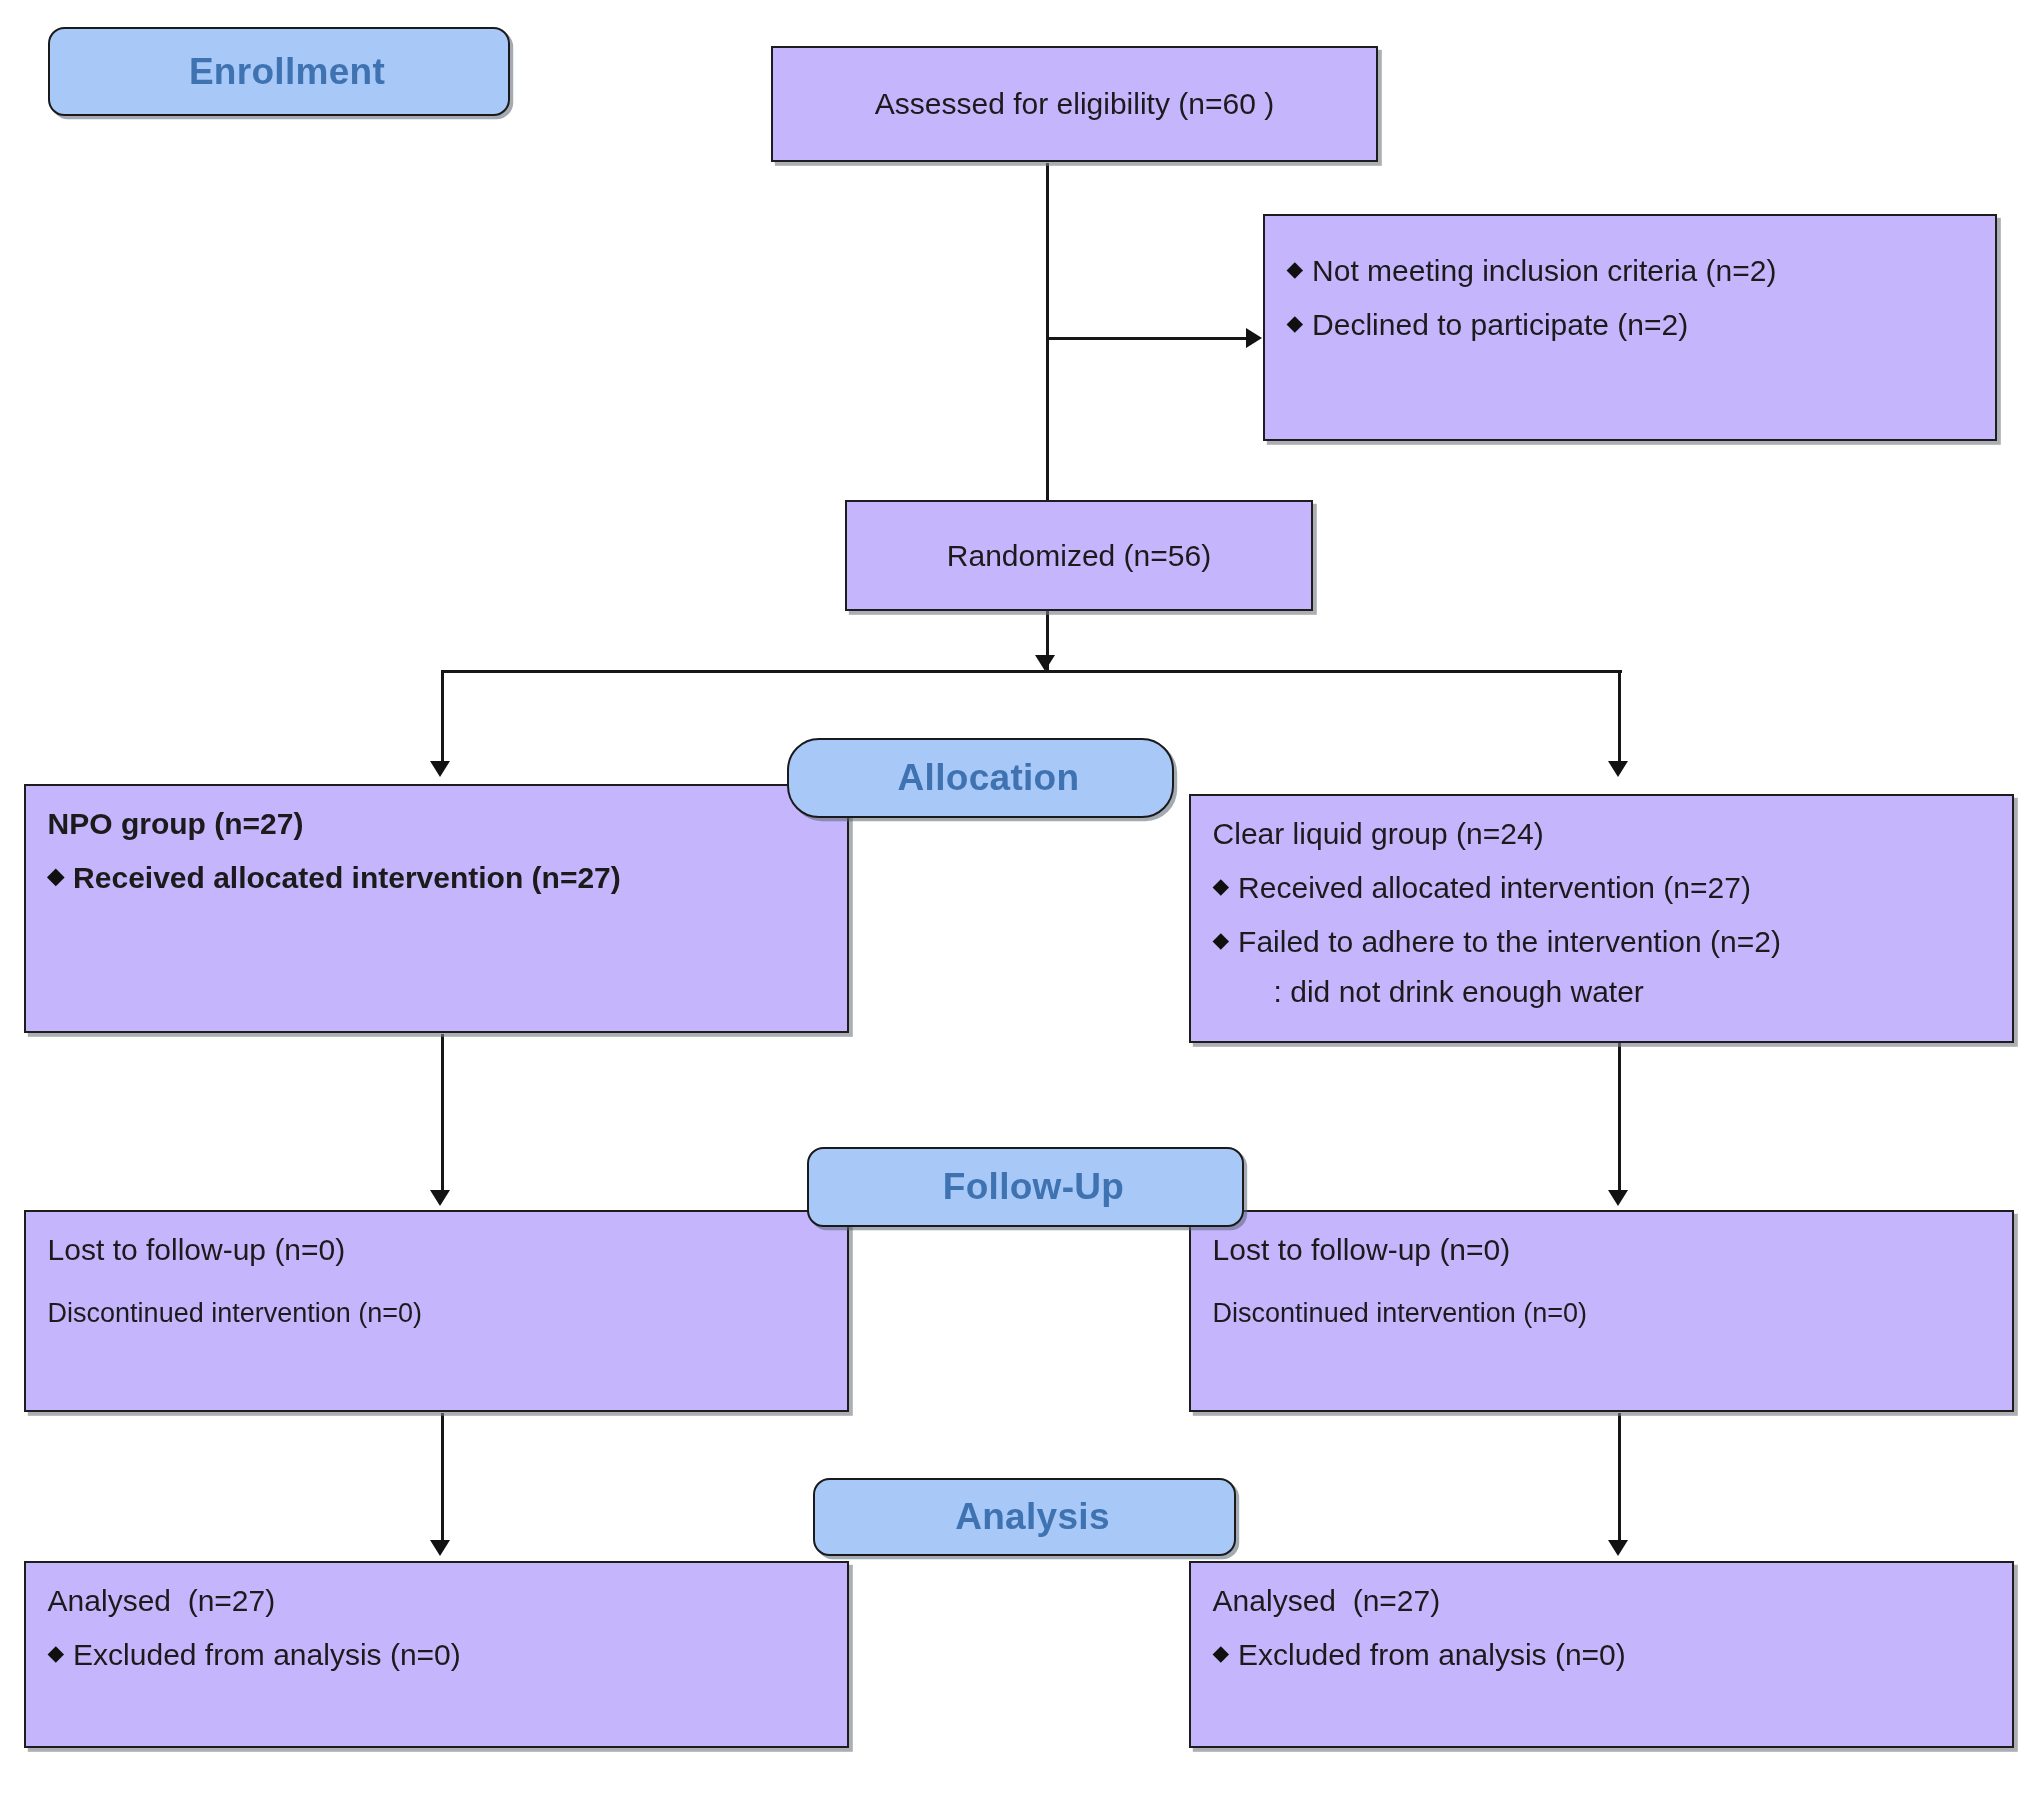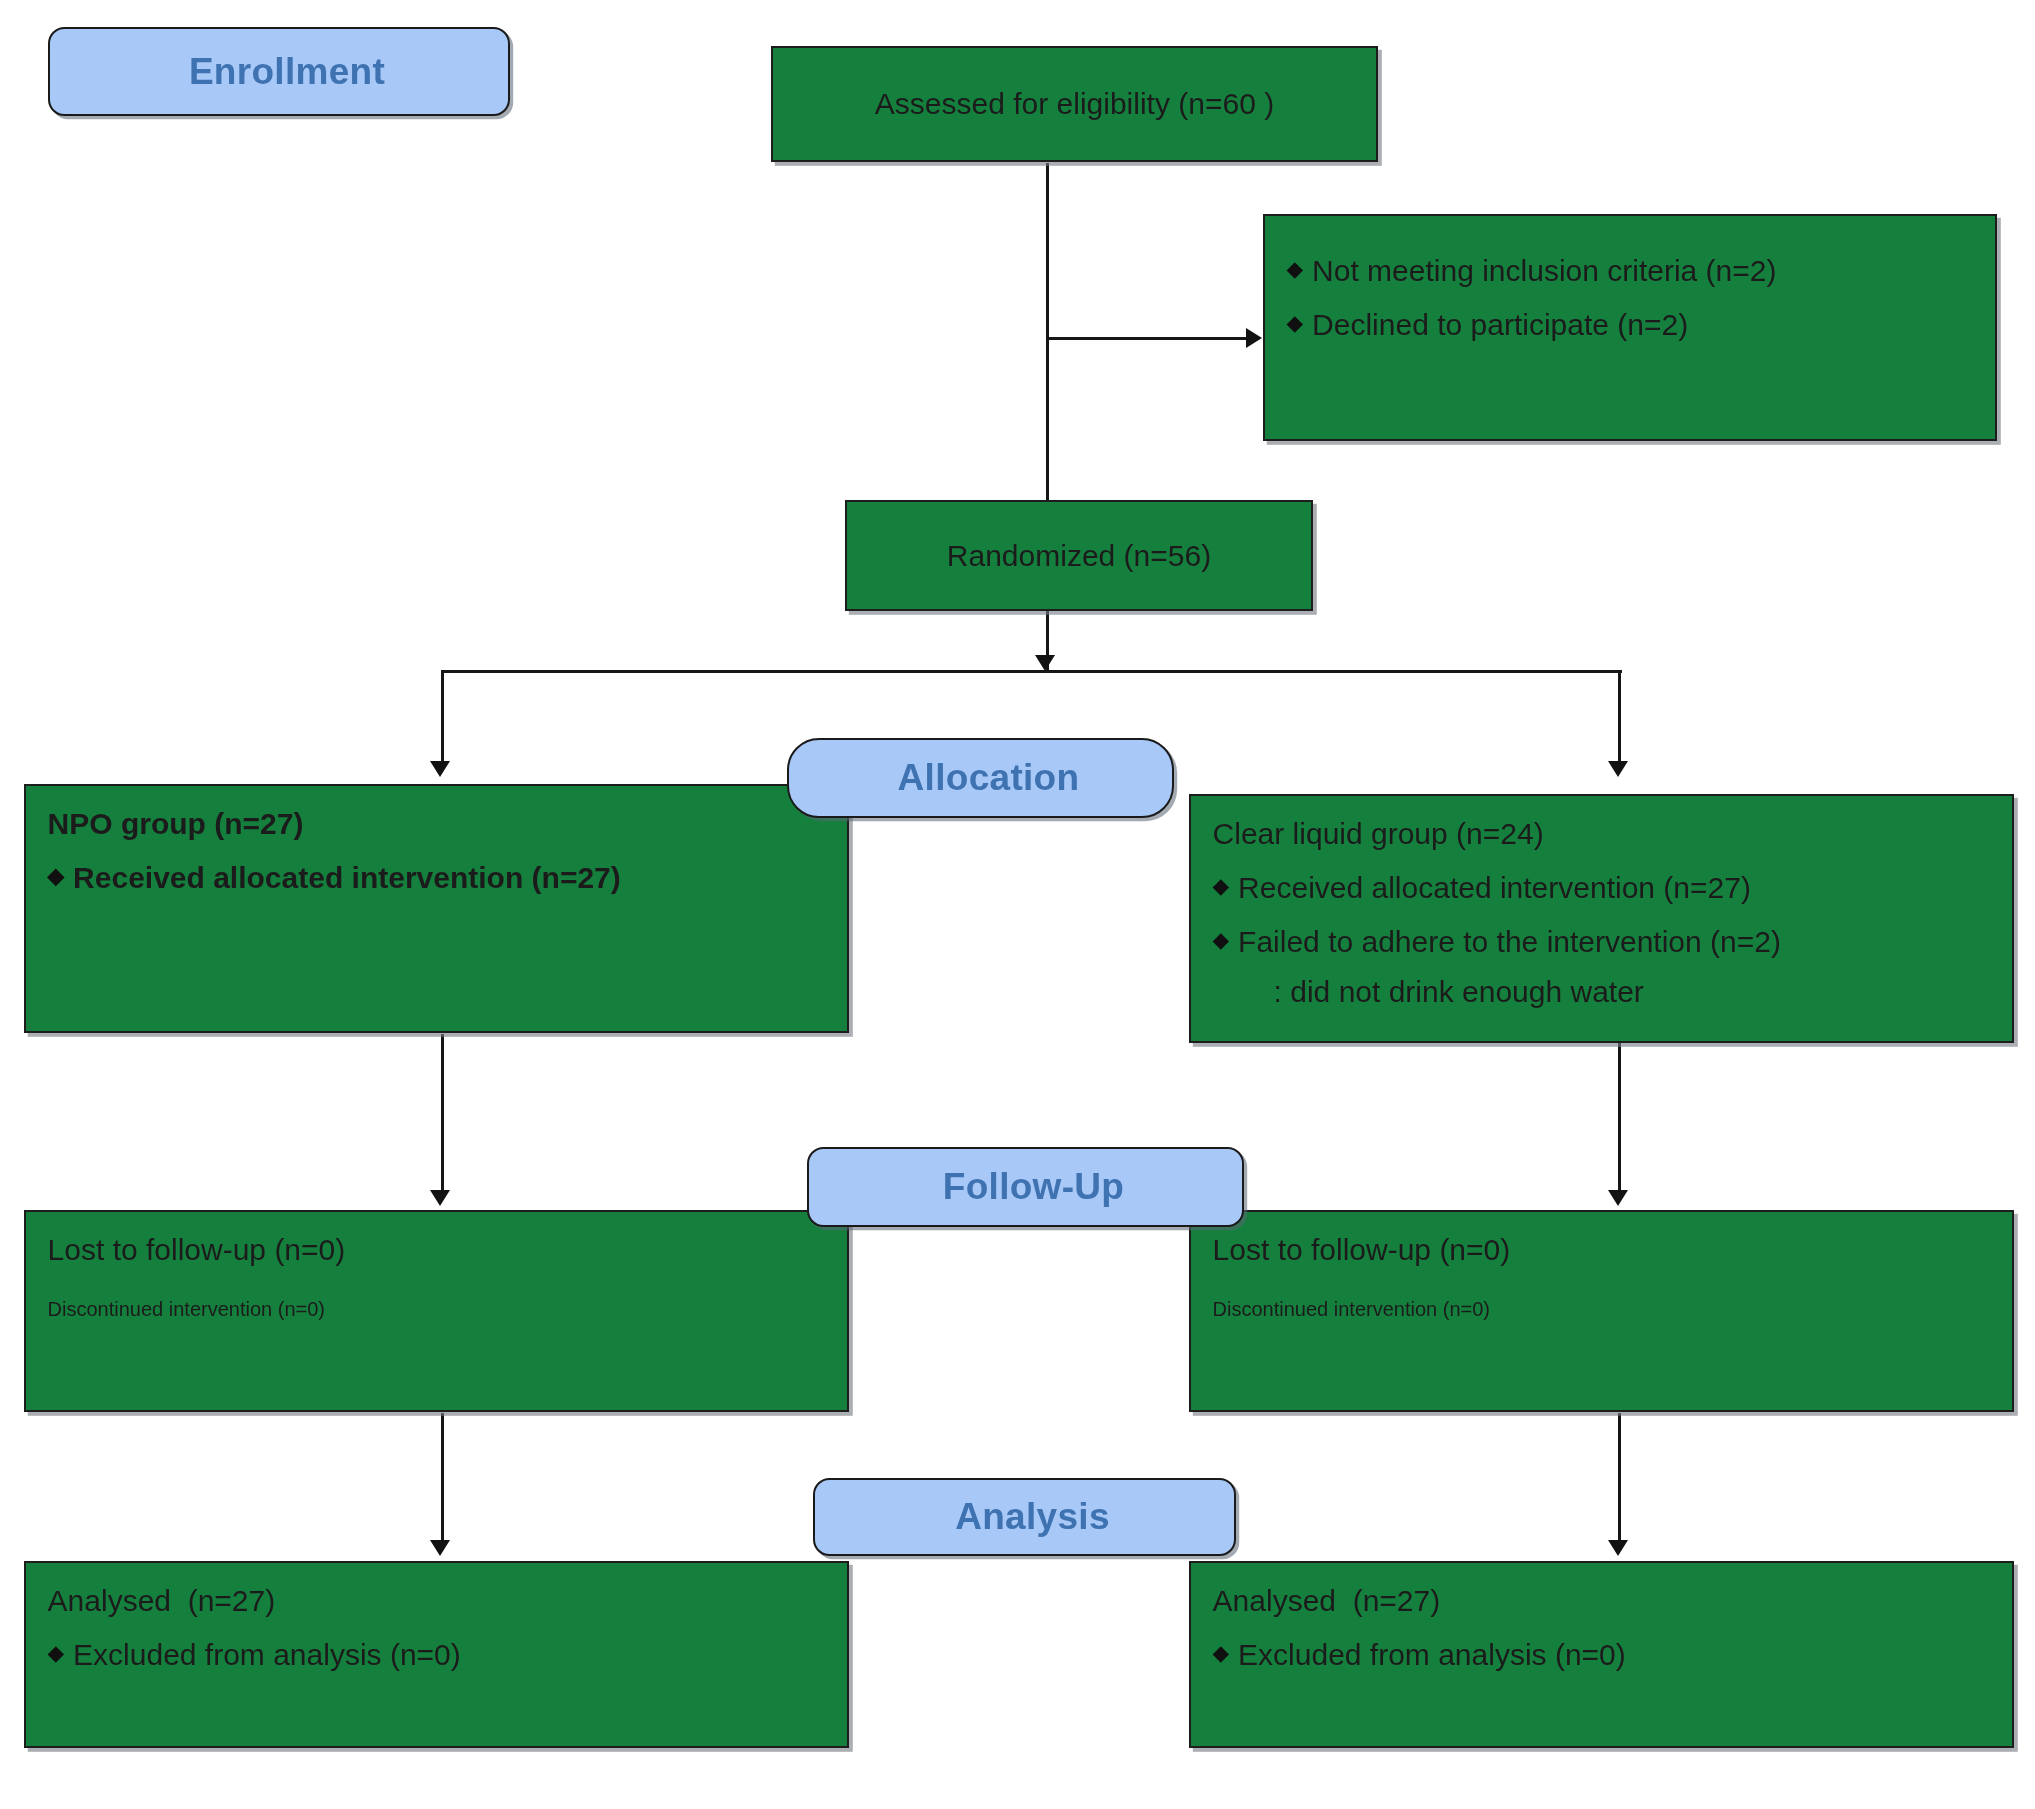--- a/index.html
+++ b/index.html
@@ -32,21 +32,21 @@
     font-weight: bold;
     letter-spacing: 0.3px;
     z-index: 40;
     box-sizing: border-box;
     padding-left: 16px;
   }
 
   
   .flow-box {
     position: absolute;
-    background: #15803d;
+    background: #c4b5fd;
     border: 2.5px solid #1d1d1d;
     box-shadow: 3.8px 3.8px 0 0 rgba(120,125,132,0.62);
     box-sizing: border-box;
     z-index: 10;
   }
   .flow-box .inner {
     padding: 19px 21.6px;
     color: #1b1b1b;
   }
   .flow-box.center .inner {
@@ -56,21 +56,21 @@
     height: 100%;
     padding: 0;
   }
 
   .line-title {
     font-size: 30px;
     line-height: 1.25;
     white-space: pre;
   }
   .line-plain {
-    font-size: 20px;
+    font-size: 27px;
     line-height: 1.25;
     white-space: pre;
     margin-top: 28px;
   }
   .bullet-row {
     display: flex;
     align-items: flex-start;
     margin-top: 16.5px;
     font-size: 30px;
     line-height: 1.25;

